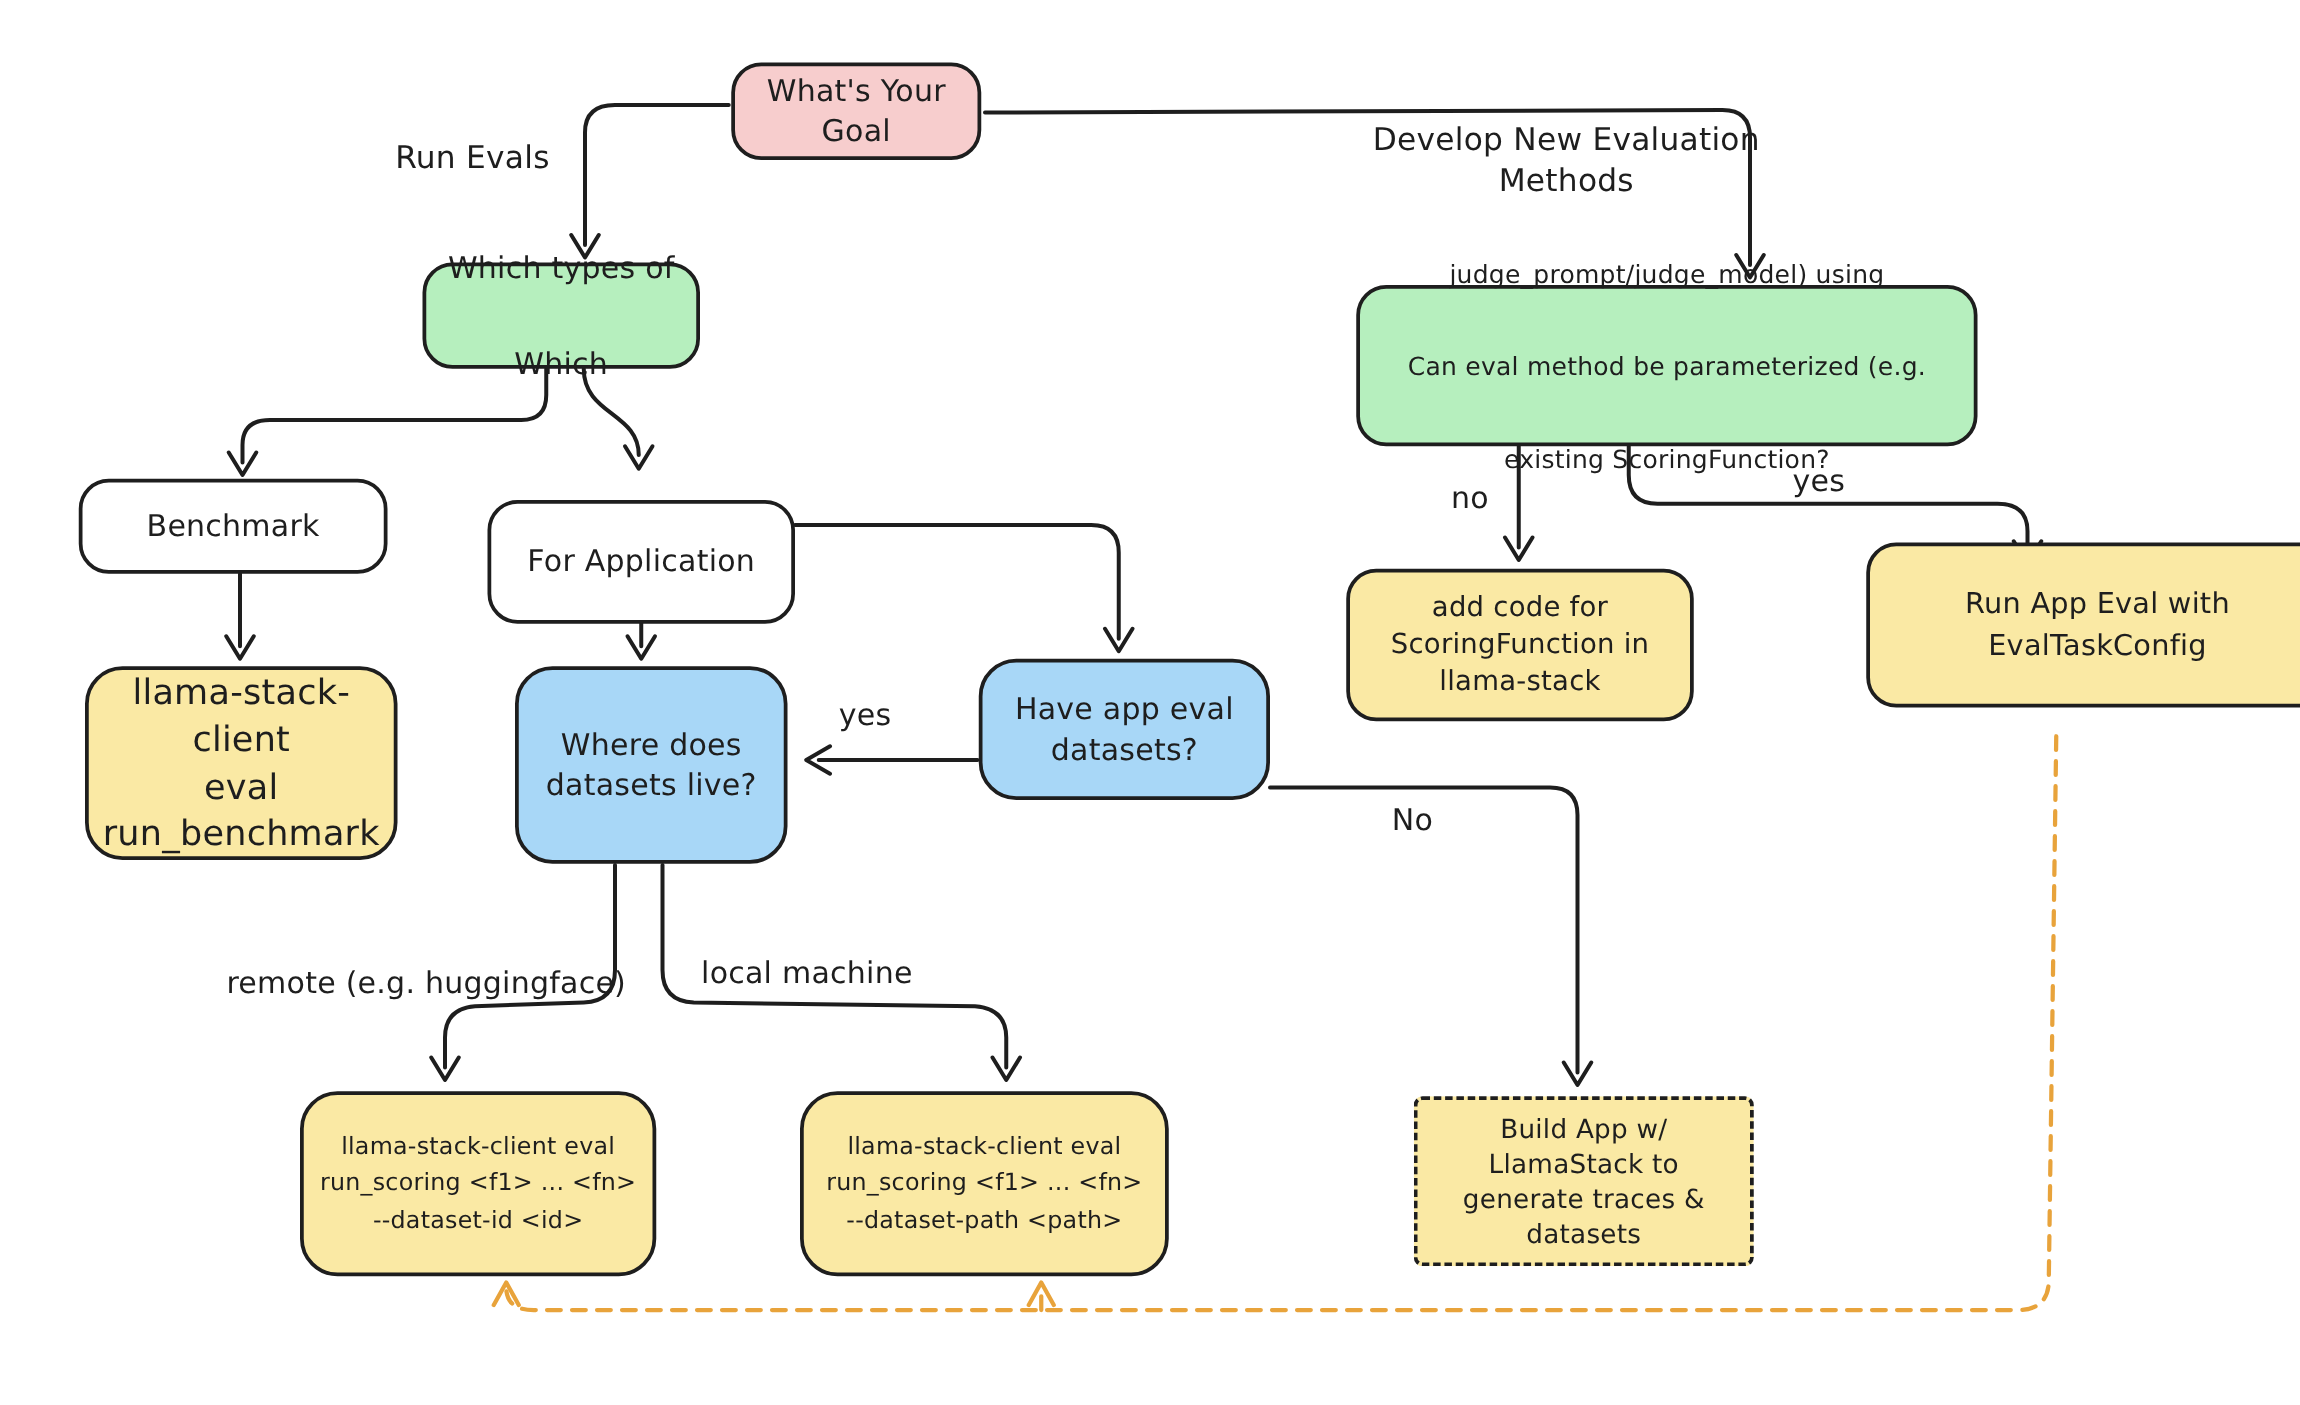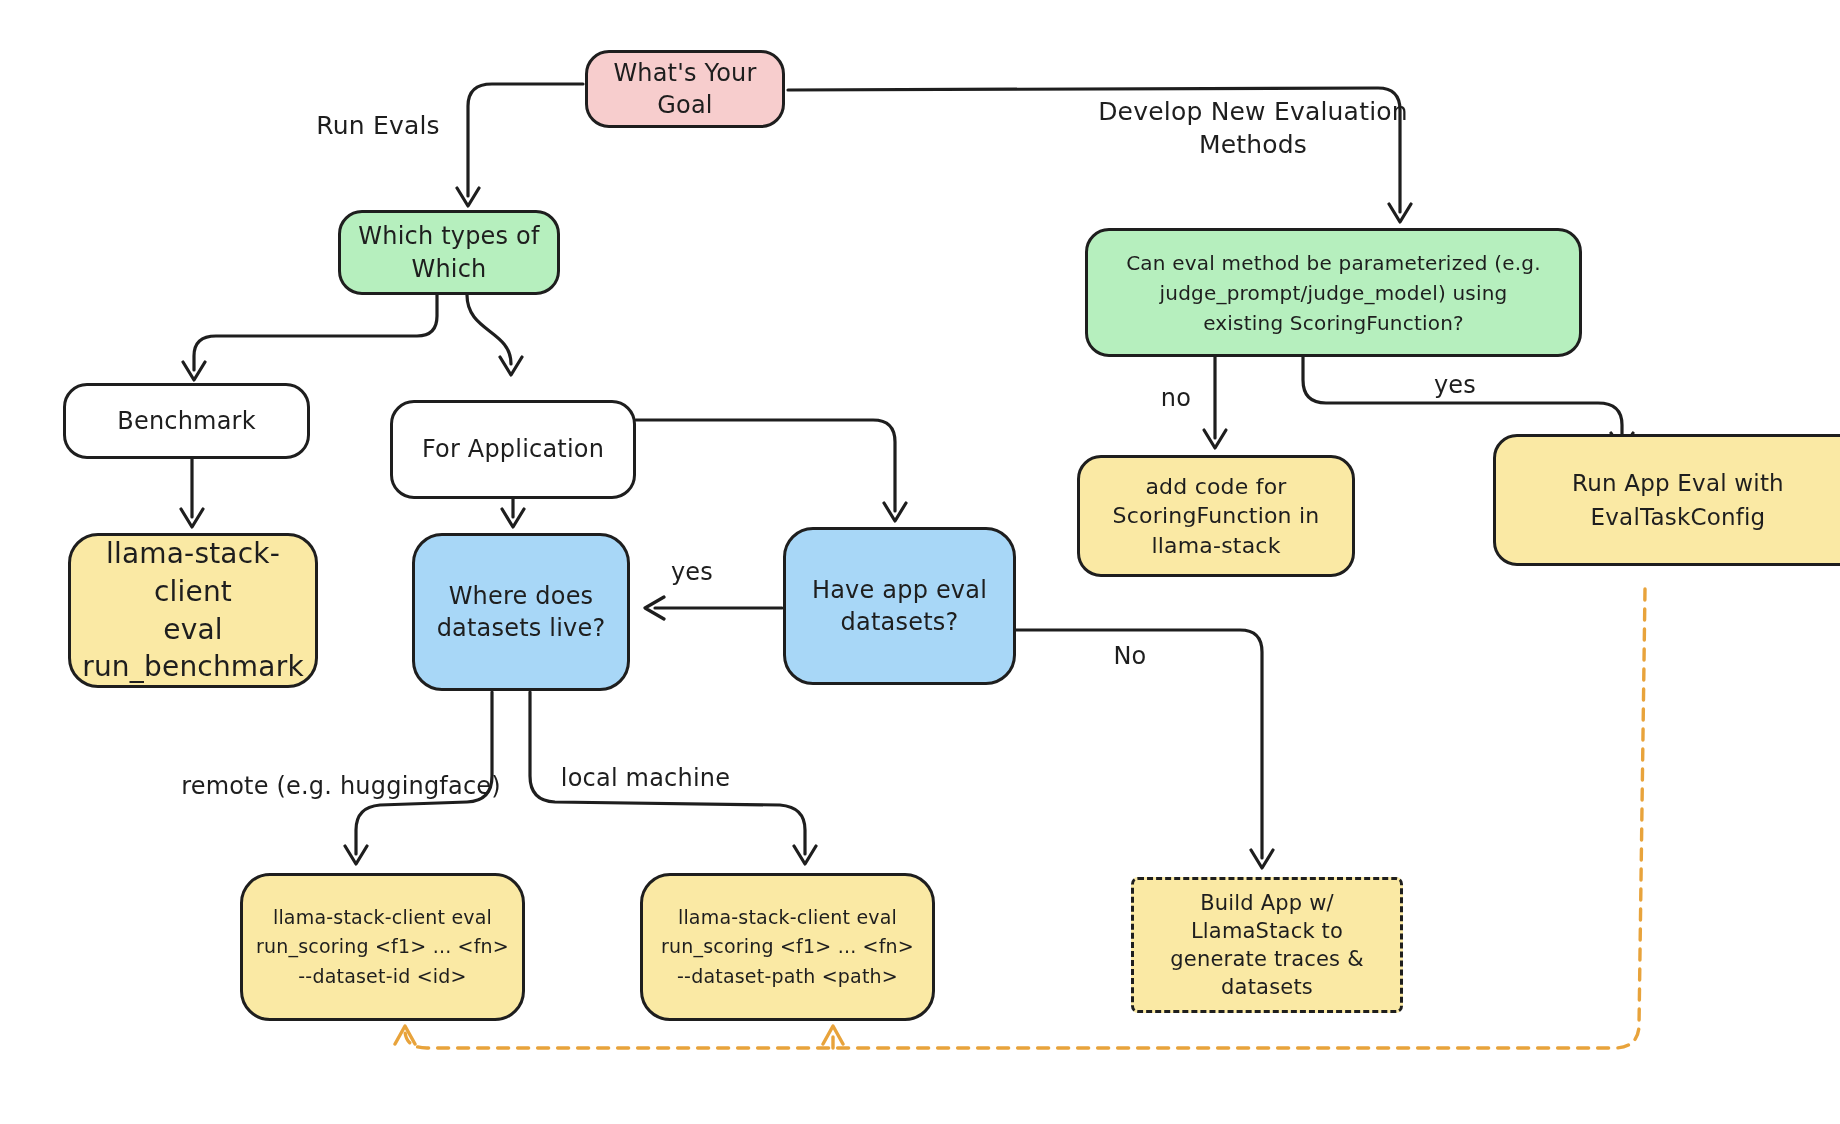--- a/index.html
+++ b/index.html
@@ -18,21 +18,21 @@
     border:3.2px solid #1e1e1e;
     border-radius:24px;
     display:flex;flex-direction:column;
     align-items:center;justify-content:center;
     text-align:center;
     line-height:1.34;
     letter-spacing:.2px;
     background:#ffffff;
   }
   .fill-pink  {background:#f7cdcd;}
-  .fill-green {background:#b6efbe;}
+  .fill-green {background:#b6efbe;gap:44px;}
   .fill-blue  {background:#a8d7f7;}
   .fill-yellow{background:#fae9a4;}
   .dashed{border-style:dashed;}
   .n-goal,.n-types,.n-bench,.n-forapp,.n-where,.n-have{font-size:24px;}
   .n-runbench{font-size:28px;}
   .n-canparam{font-size:20px;line-height:1.5;}
   .n-addcode{font-size:22px;}
   .n-runapp{font-size:23px;line-height:1.5;}
   .n-scoring{font-size:19px;line-height:1.55;}
   .n-build{font-size:21px;}
@@ -93,28 +93,28 @@
   <div class="node fill-yellow n-runbench" style="left:68px;top:533px;width:250px;height:155px;border-radius:30px;">
       <div>llama-stack-client</div>
       <div>eval run_benchmark</div>
     </div>
 
   <div class="node fill-blue n-where" style="left:412px;top:533px;width:218px;height:158px;border-radius:30px;">
       <div>Where does</div>
       <div>datasets live?</div>
     </div>
 
-  <div class="node fill-blue n-have" style="left:783px;top:527px;width:233px;height:158px;border-radius:30px;">
+  <div class="node fill-blue n-have" style="left:783px;top:527px;width:233px;height:113px;border-radius:30px;">
       <div>Have app eval</div>
       <div>datasets?</div>
     </div>
 
   <div class="node fill-green n-canparam" style="left:1085px;top:228px;width:497px;height:129px;">
+      <div>judge_prompt/judge_model) using</div>
       <div>Can eval method be parameterized (e.g.</div>
-      <div>judge_prompt/judge_model) using</div>
       <div>existing ScoringFunction?</div>
     </div>
 
   <div class="node fill-yellow n-addcode" style="left:1077px;top:455px;width:278px;height:122px;">
       <div>add code for</div>
       <div>ScoringFunction in</div>
       <div>llama-stack</div>
     </div>
 
   <div class="node fill-yellow n-runapp" style="left:1493px;top:434px;width:370px;height:132px;">

